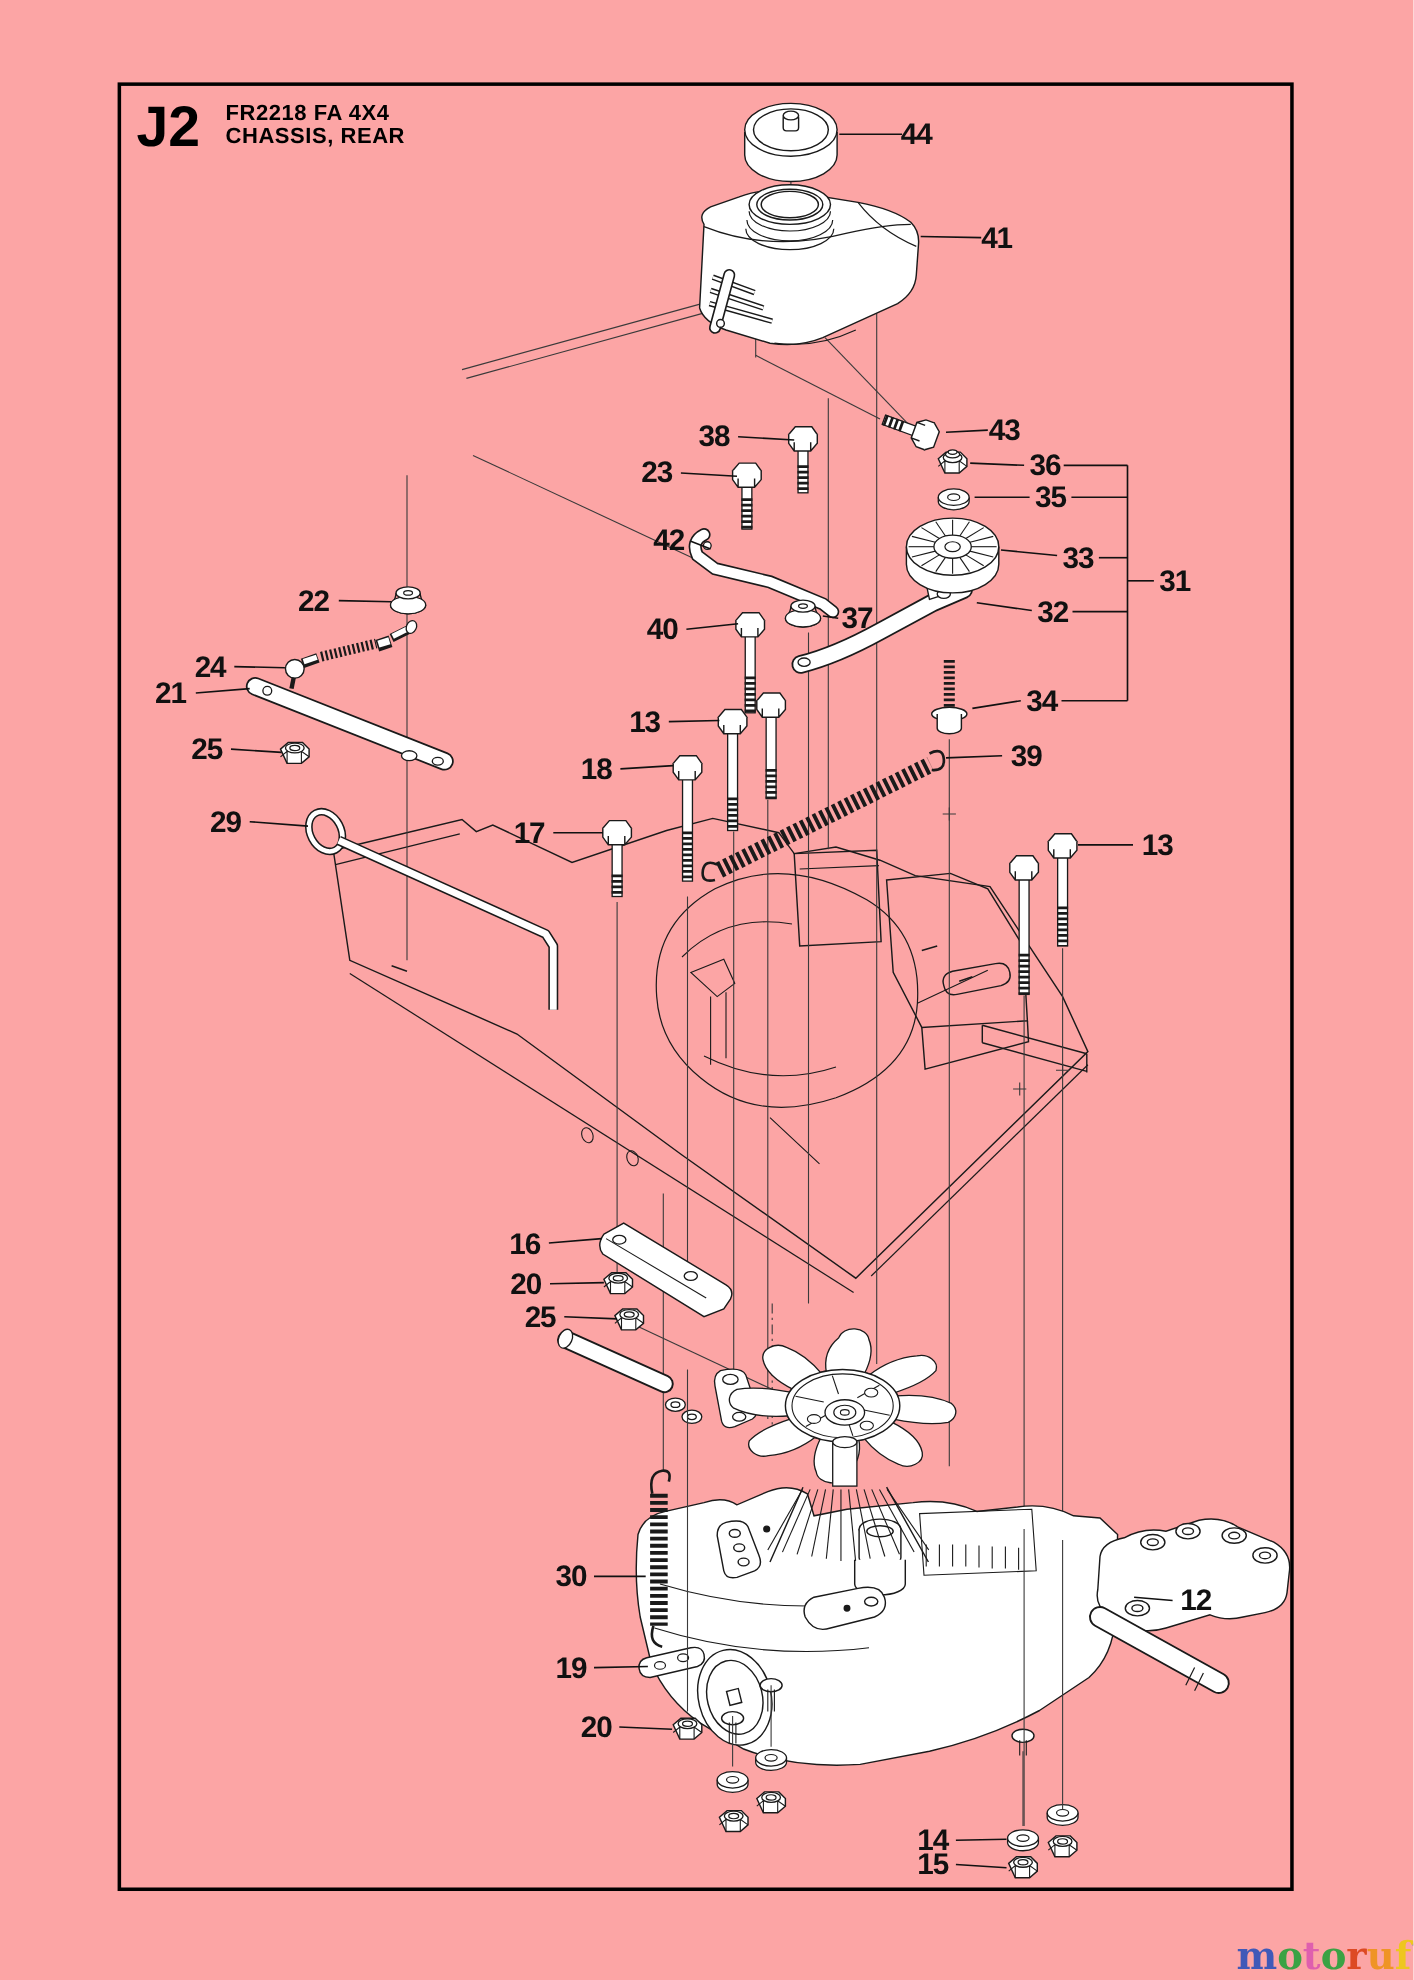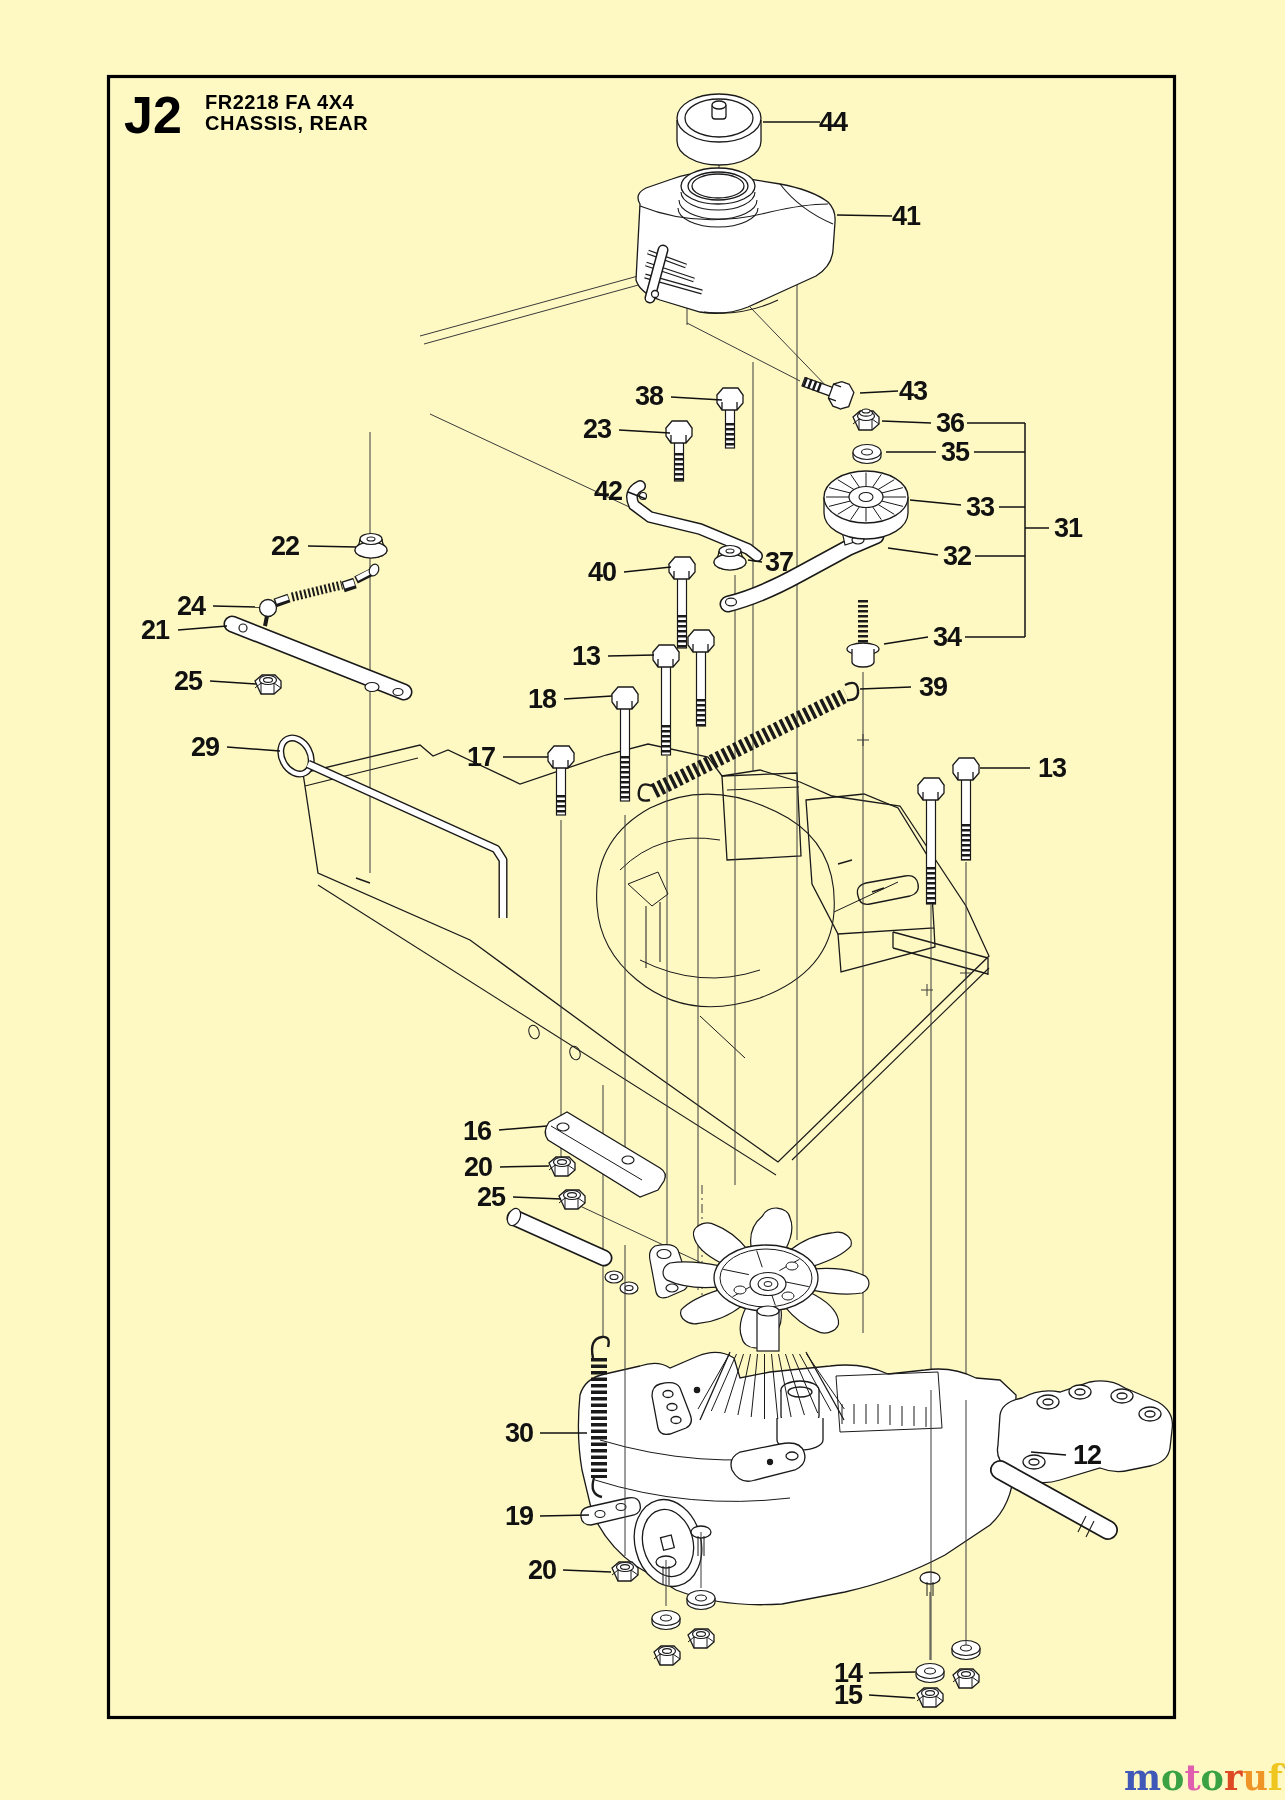--- a/index.html
+++ b/index.html
@@ -1,16 +1,16 @@
 <!DOCTYPE html>
 <html><head>
 <meta charset="utf-8">
 <style>
   html,body{margin:0;padding:0;background:#fff;}
-  .page{position:relative;width:1285px;height:1800px;background:#fef9c3;overflow:hidden;
+  .page{position:relative;width:1285px;height:1800px;background:#fca5a5;overflow:hidden;
         font-family:"Liberation Sans",sans-serif;}
   svg{position:absolute;left:0;top:0;}
   text{user-select:none;}
   .callout{font-family:"Liberation Sans",sans-serif;font-weight:bold;font-size:27px;fill:#111;letter-spacing:-1px;}
   .titlecode{font-family:"Liberation Sans",sans-serif;font-weight:bold;font-size:52px;fill:#000;}
   .titletxt{font-family:"Liberation Sans",sans-serif;font-weight:bold;font-size:20px;fill:#000;letter-spacing:.5px;}
   .wm{font-family:"DejaVu Serif","Liberation Serif",serif;font-weight:bold;font-size:35px;}
   .wmsuf{font-size:16px;font-weight:bold;}
 </style>
 </head>

